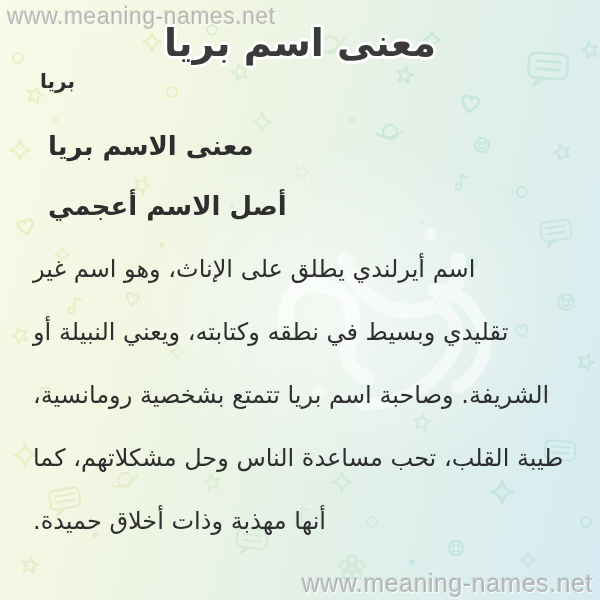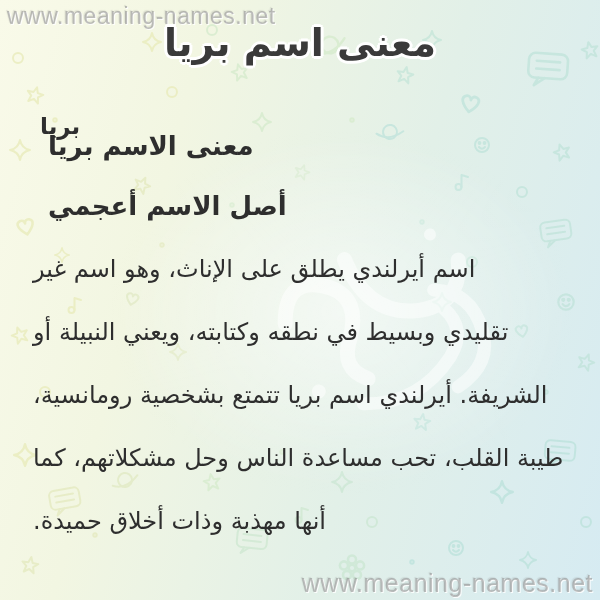--- a/index.html
+++ b/index.html
@@ -32,21 +32,21 @@
     text-align:center;direction:rtl;
     font-size:38px;font-weight:bold;color:#3a3a3a;line-height:1.25;
     text-shadow:
       -2px -2px 0 #fff, 2px -2px 0 #fff, -2px 2px 0 #fff, 2px 2px 0 #fff,
       -3px 0 0 #fff, 3px 0 0 #fff, 0 -3px 0 #fff, 0 3px 0 #fff;
   }
   .ar{
     position:absolute;direction:rtl;white-space:nowrap;
     color:#2e2e2e;line-height:1.35;
   }
-  .name-label{left:40px;top:68px;font-size:23px;font-weight:bold;margin-top:43px;}
+  .name-label{left:40px;top:68px;font-size:20px;font-weight:bold;}
   .hd{font-size:26px;font-weight:bold;}
   .hd-meaning{left:48px;top:129px;}
   .hd-origin{left:48px;top:189px;}
   .bl{left:33px;font-size:24px;font-weight:normal;}
   .bl0{top:253px;} .bl1{top:316px;} .bl2{top:379px;} .bl3{top:442px;} .bl4{top:505px;}
 </style>
 </head>
 <body>
 
 <div class="canvas">
@@ -169,17 +169,17 @@
   <div class="wm wm-bottom">www.meaning-names.net</div>
 
   <h1 class="title">معنى اسم بريا</h1>
 
   <div class="ar name-label">بريا</div>
   <div class="ar hd hd-meaning">معنى الاسم بريا</div>
   <div class="ar hd hd-origin">أصل الاسم أعجمي</div>
 
   <div class="ar bl bl1">تقليدي وبسيط في نطقه وكتابته، ويعني النبيلة أو</div>
   <div class="ar bl bl0">اسم أيرلندي يطلق على الإناث، وهو اسم غير</div>
-  <div class="ar bl bl2">الشريفة. أيرلندي اسم بريا تتمتع بشخصية رومانسية،</div>
+  <div class="ar bl bl2">الشريفة. وصاحبة اسم بريا تتمتع بشخصية رومانسية،</div>
   <div class="ar bl bl3">طيبة القلب، تحب مساعدة الناس وحل مشكلاتهم، كما</div>
   <div class="ar bl bl4">أنها مهذبة وذات أخلاق حميدة.</div>
 
 </div>
 
 </body></html>

